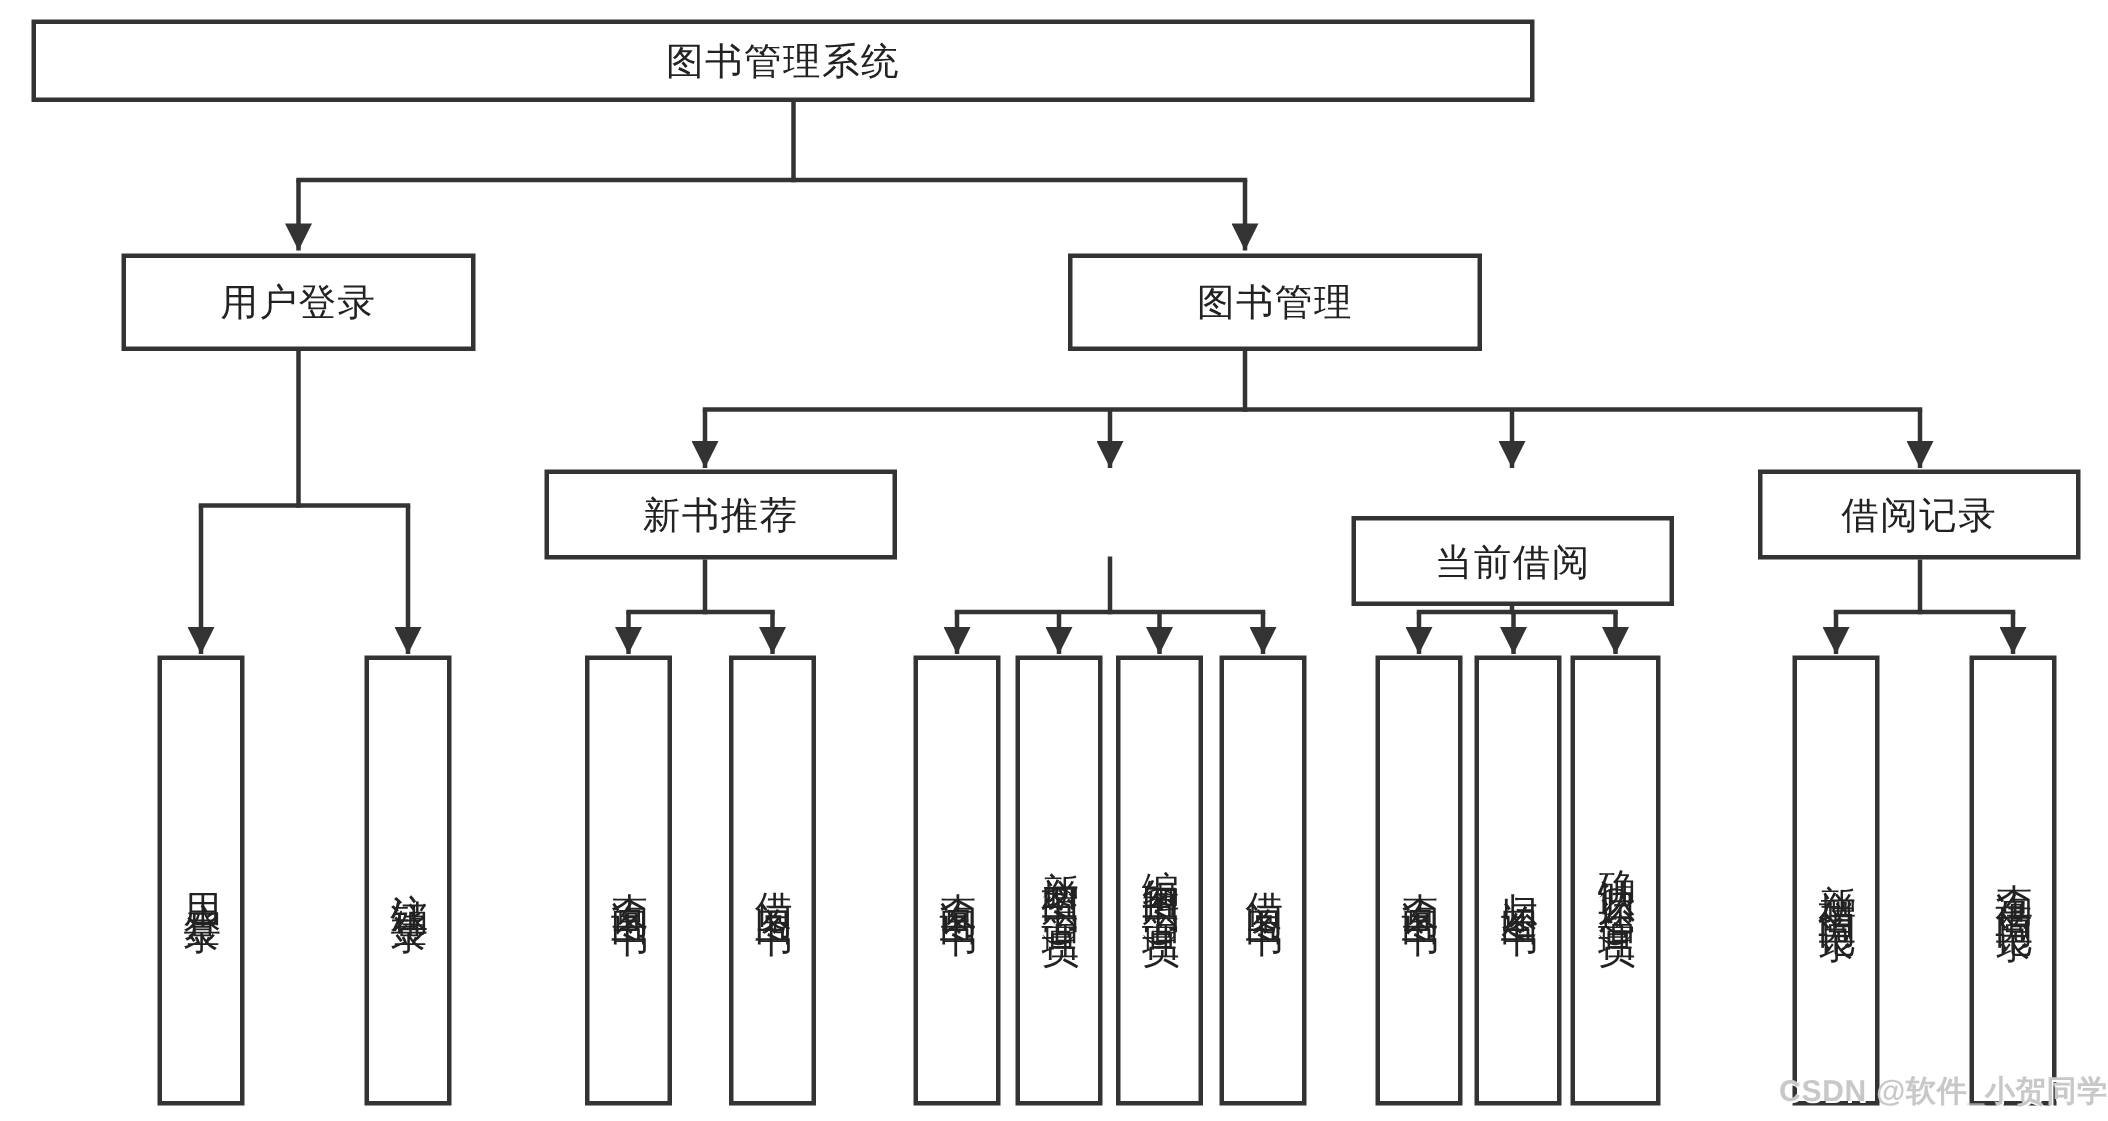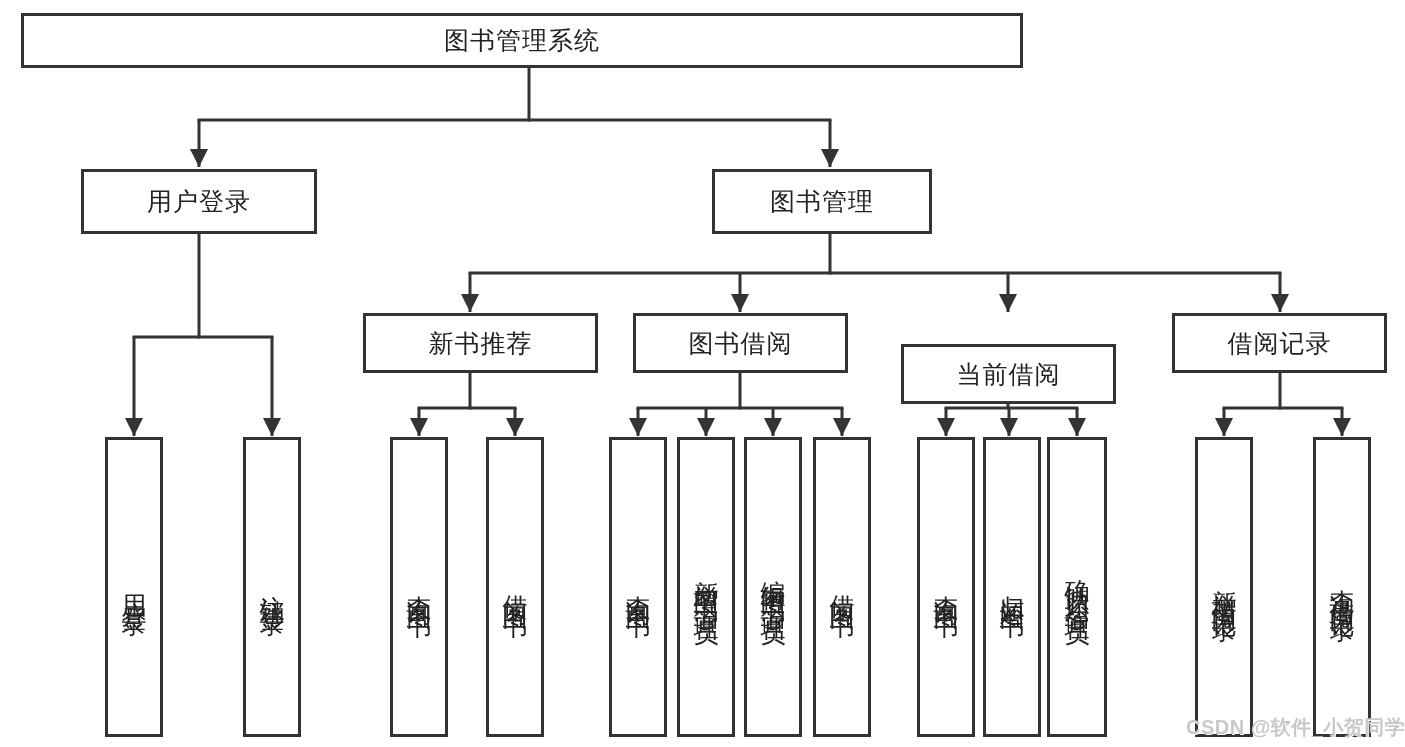--- a/index.html
+++ b/index.html
@@ -114,29 +114,26 @@
     </g>
   </svg>
 
   <div class="box" style="left:21px; top:13px; width:1002px; height:55px;text-align:right;">
     <span class="hlabel">图书管理系统</span>
   </div>
 
   <div class="box" style="left:81px; top:169px; width:236px; height:65px;">
     <span class="hlabel">用户登录</span>
   </div>
-  <div class="box" style="left:712px; top:169px; width:220px; height:65px;">
+  <div class="box" style="left:712px; top:169px; width:276px; height:65px;">
     <span class="hlabel">图书管理</span>
   </div>
 
   <div class="box" style="left:363px; top:313px; width:235px; height:60px;">
     <span class="hlabel">新书推荐</span>
-  </div>
-  <div class="box" style="left:633px; top:313px; width:215px; height:60px;">
-    <span class="hlabel">图书借阅</span>
   </div>
   <div class="box" style="left:901px; top:313px; width:215px; height:60px;margin-top:31px;">
     <span class="hlabel">当前借阅</span>
   </div>
   <div class="box" style="left:1172px; top:313px; width:215px; height:60px;">
     <span class="hlabel">借阅记录</span>
   </div>
 
   <div class="box" style="left:105px; top:437px; width:58px; height:300px;">
     <span class="vtext">用户登录</span>

